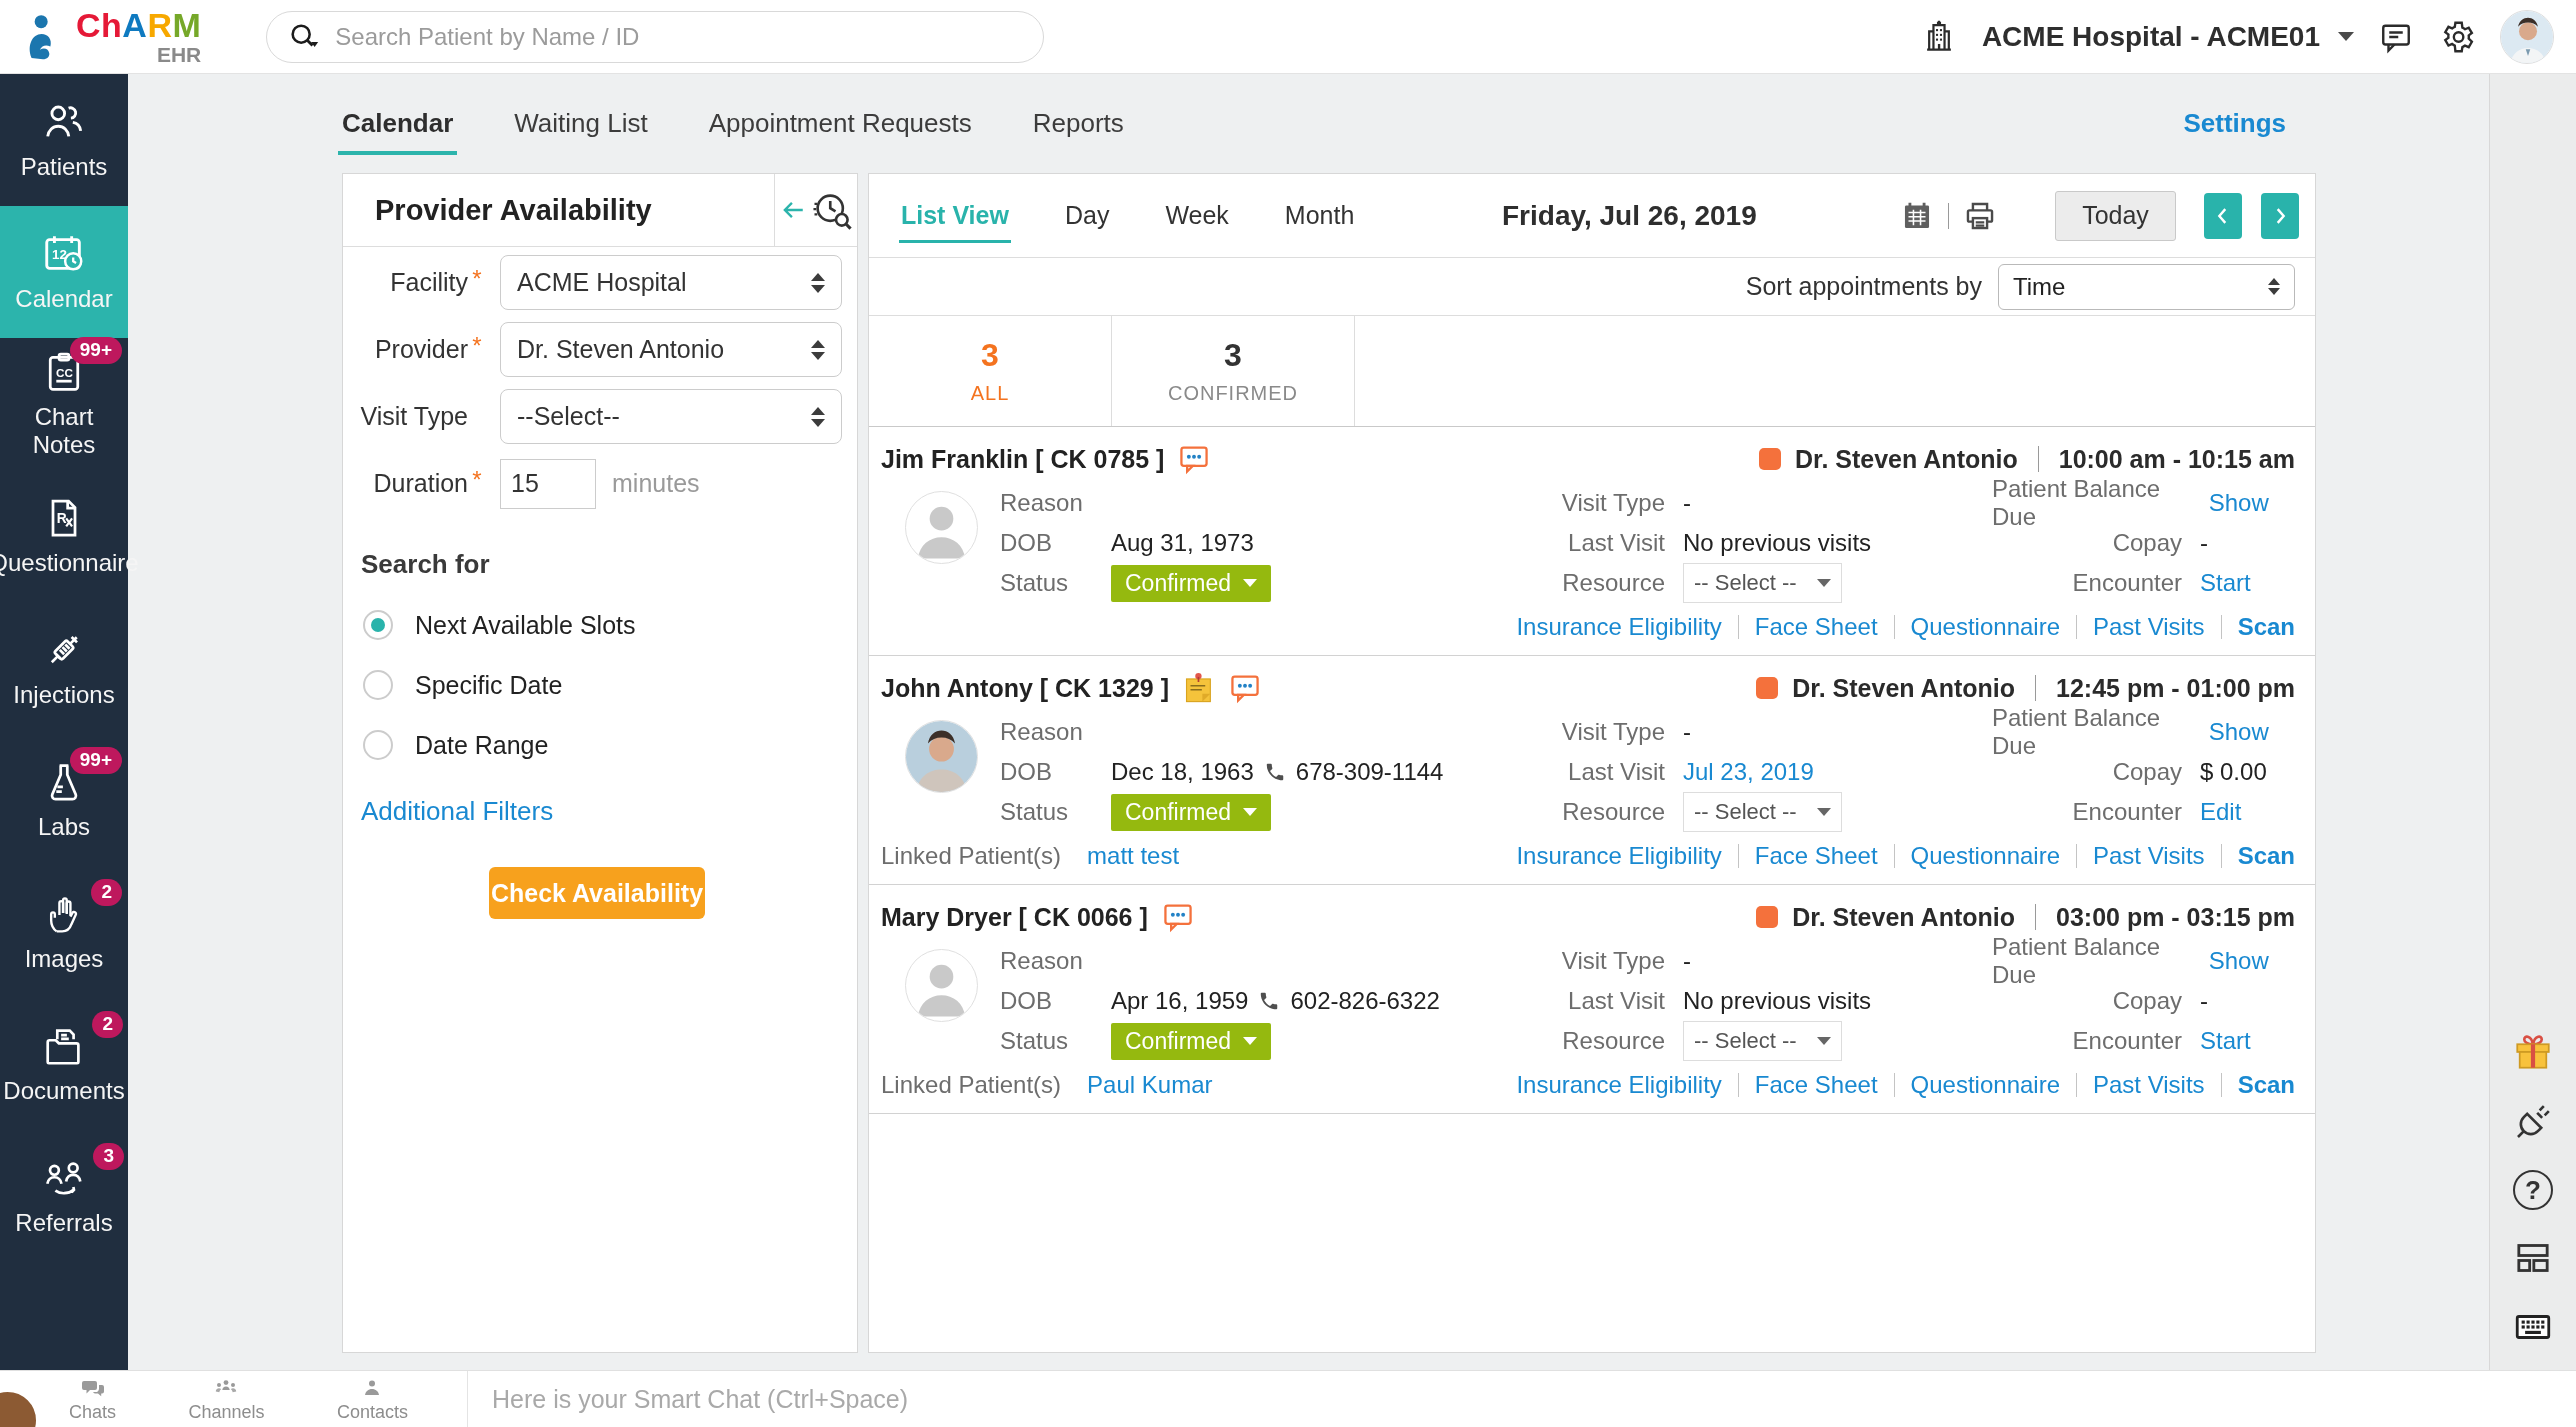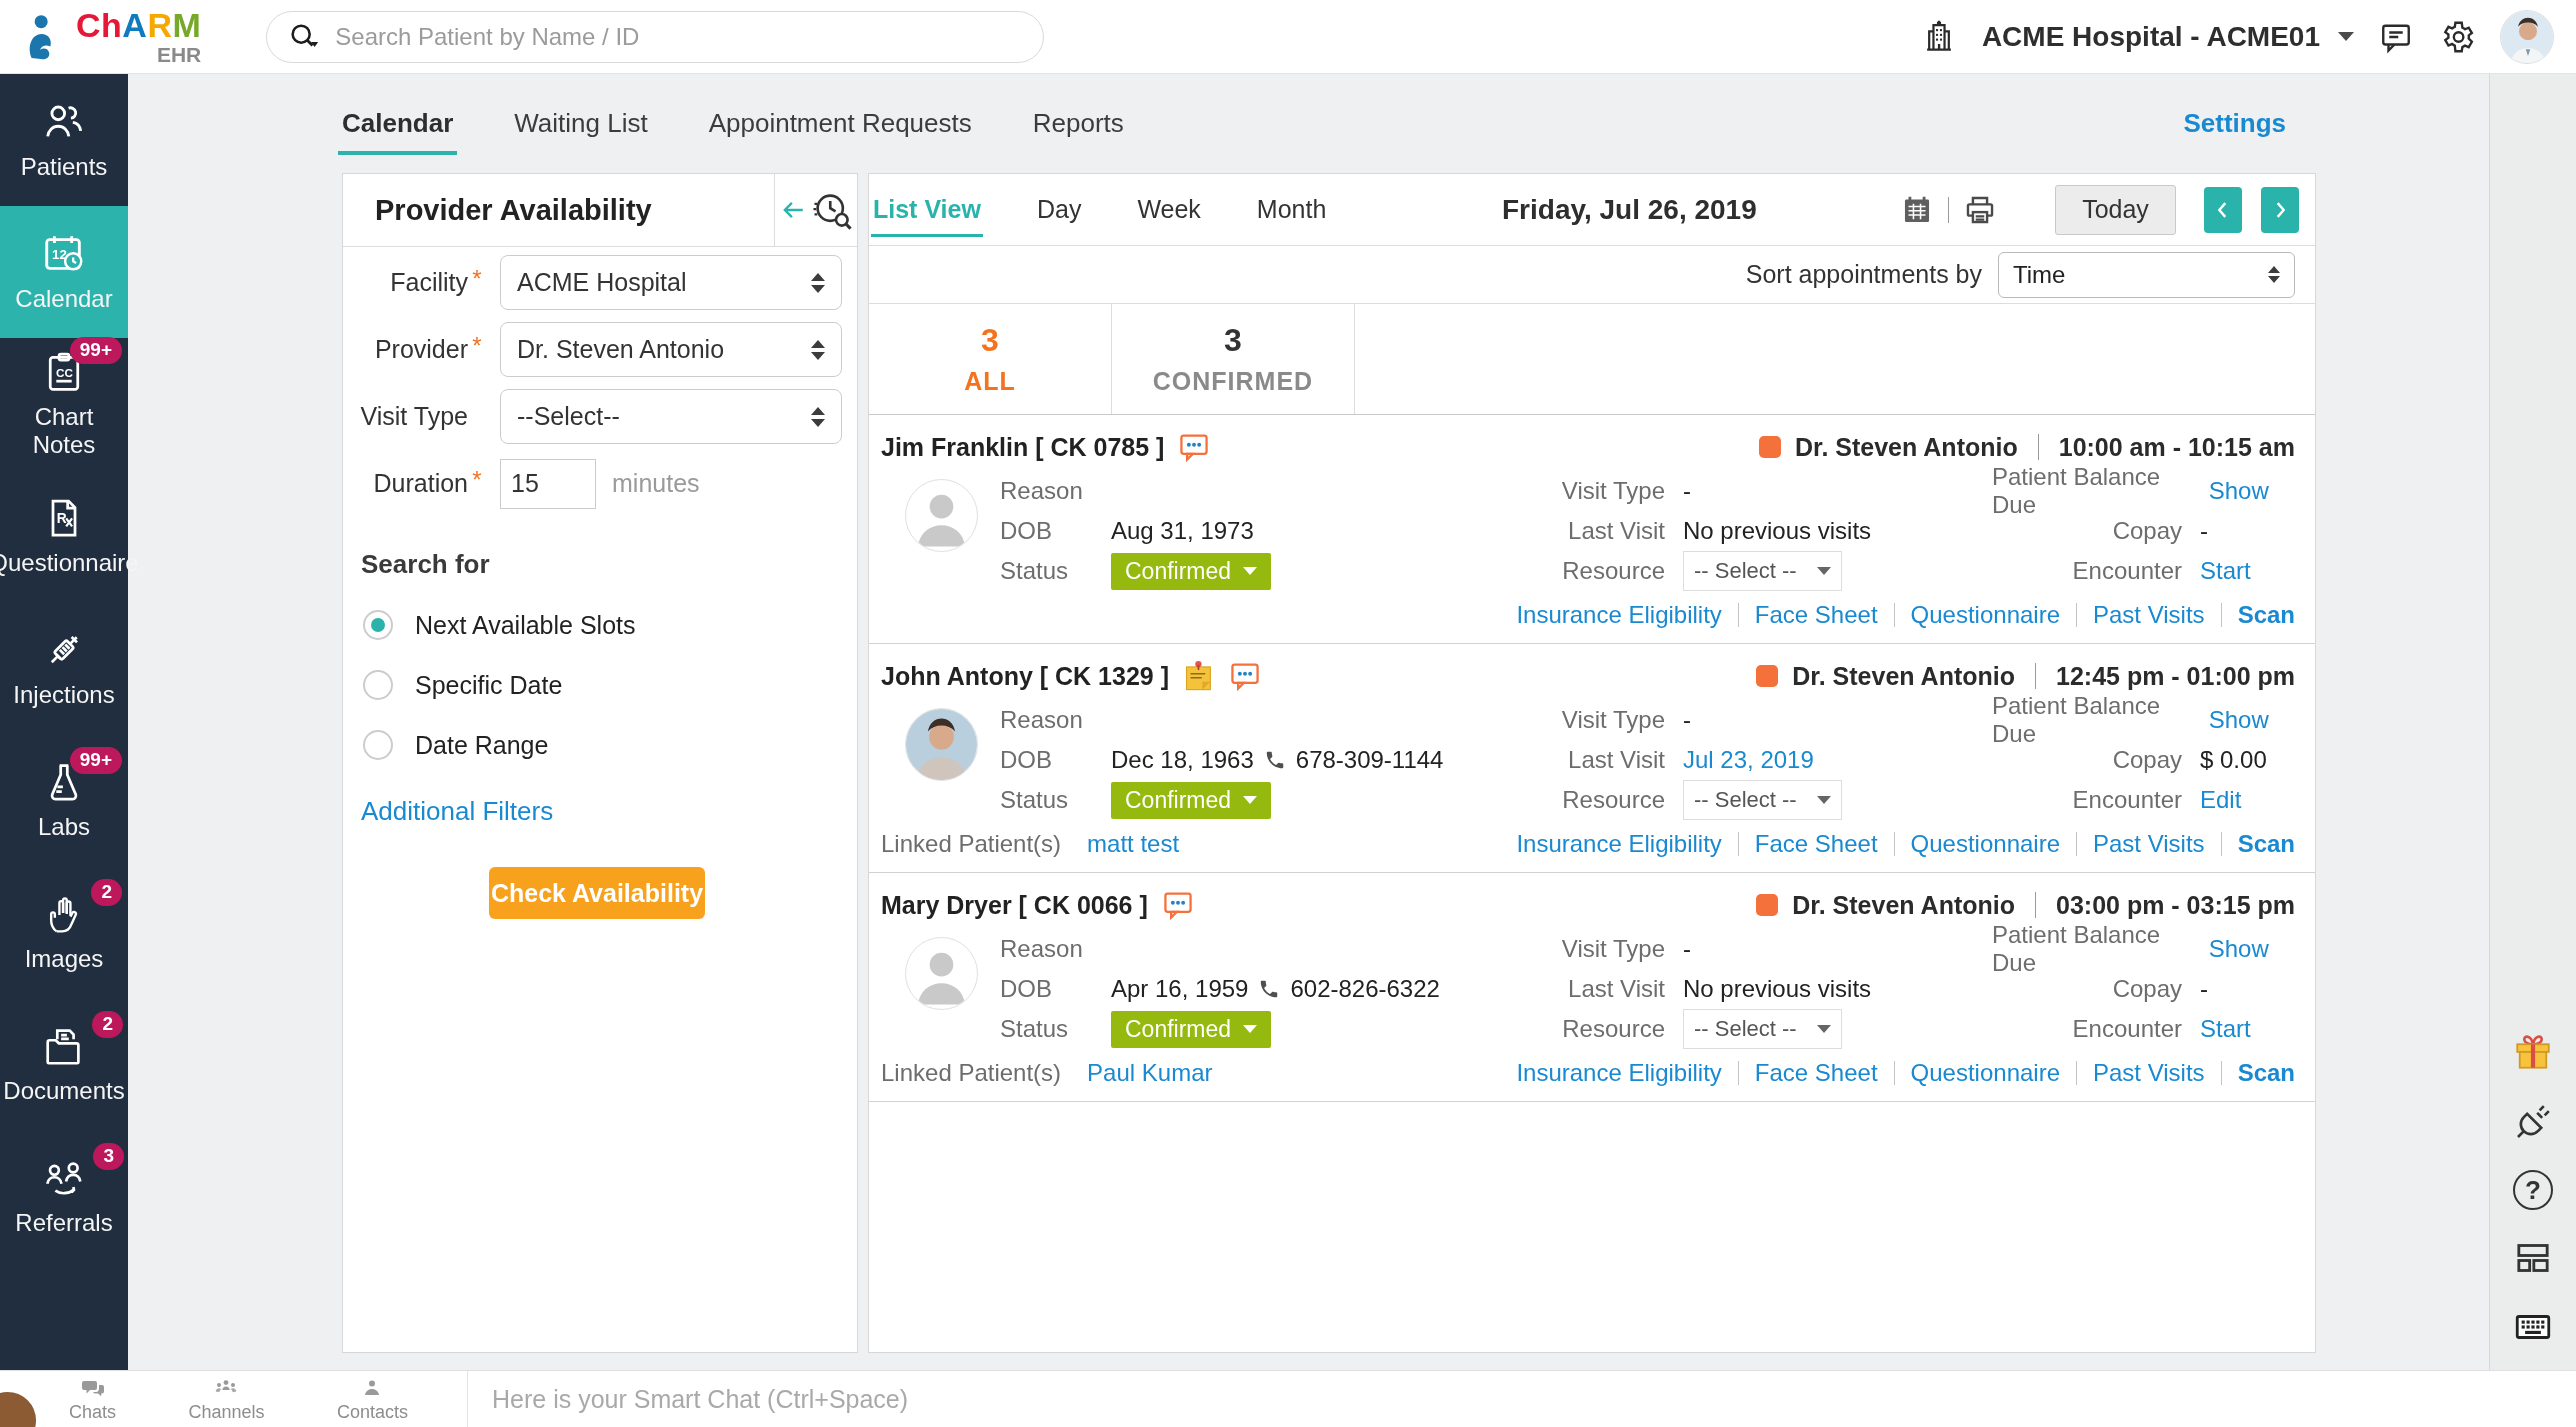--- a/index.html
+++ b/index.html
@@ -75,22 +75,22 @@
   .search-for { font-size:26px; font-weight:bold; color:#3a3a3a; margin:38px 0 0 18px; }
   .radio-row { display:flex; align-items:center; margin:30px 0 0 20px; font-size:25px; color:#222; gap:22px; cursor:pointer; }
   .radio { width:30px; height:30px; border-radius:50%; border:2px solid #ccc; background:#fff; position:relative; flex:none; }
   .radio.sel::after { content:""; position:absolute; inset:6px; background:#29b3ab; border-radius:50%; }
   .add-filters { margin:36px 0 0 18px; color:#1989d1; font-size:26px; cursor:pointer; }
   .check-btn { margin:40px 0 0 146px; width:216px; height:52px; background:#f7a11d; color:#fff;
     font-size:25px; font-weight:bold; border:none; border-radius:6px; cursor:pointer;
     font-family:"Liberation Sans",sans-serif; }
 
   
-  .rhead { height:72px; border-bottom:1px solid #ddd; display:flex; align-items:center;
-    padding-left:4px; position:relative; }
+  .rhead { height:84px; border-bottom:1px solid #ddd; display:flex; align-items:center;
+    padding-left:32px; position:relative; }
   .vtab { font-size:25px; color:#333; margin-right:56px; position:relative; cursor:pointer; }
   .vtab.active { color:#29b3ab; font-weight:bold; }
   .vtab.active::after { content:""; position:absolute; left:-2px; right:-2px; bottom:-13px; height:3px; background:#29b3ab; }
   .rdate { position:absolute; left:633px; font-size:28px; font-weight:bold; color:#2e2e2e; }
   .ricons { position:absolute; left:1031px; display:flex; align-items:center; gap:14px; }
   .icon-sep { width:1px; height:26px; background:#9a9a9a; }
   .today-btn { position:absolute; left:1186px; width:121px; height:50px; background:#ececec;
     border:1px solid #c9c9c9; border-radius:3px; font-size:25px; color:#333;
     display:flex; align-items:center; justify-content:center; cursor:pointer; }
   .nav-btn { position:absolute; width:38px; height:46px; background:#29b3ab; border-radius:4px;
@@ -100,21 +100,21 @@
   .sortrow { height:58px; display:flex; align-items:center; justify-content:flex-end;
     padding-right:20px; border-bottom:1px solid #ddd; }
   .sort-label { font-size:25px; color:#333; margin-right:16px; }
   .sort-sel { width:297px; height:46px; border:1px solid #b9b9b9; border-radius:6px;
     display:flex; align-items:center; padding:0 14px; font-size:24px; color:#222; background:#fff; cursor:pointer; }
 
   .countsrow { height:111px; border-bottom:1px solid #c9c9c9; display:flex; }
   .count-tab { width:243px; border-right:1px solid #ddd; display:flex; flex-direction:column;
     align-items:center; justify-content:center; gap:8px; cursor:pointer; }
   .cnum { font-size:32px; font-weight:bold; }
-  .clab { font-size:25px; letter-spacing:1px;font-weight:bold; }
+  .clab { font-size:20px; letter-spacing:1px; }
   .count-all .cnum, .count-all .clab { color:#f4731f; }
   .count-conf .cnum { color:#333; } .count-conf .clab { color:#8a8a8a; }
 
   
   .card { border-bottom:1px solid #d2d2d2; padding:10px 20px 8px 12px; }
   .card-top { display:flex; align-items:center; height:44px; gap:14px; }
   .pname { font-size:25px; font-weight:bold; color:#222; cursor:pointer; }
   .card-prov { margin-left:auto; display:flex; align-items:center; gap:14px; }
   .sq { width:22px; height:22px; border-radius:5px; background:#f4713c; }
   .prov, .time { font-size:25px; font-weight:bold; color:#2b2b2b; }

